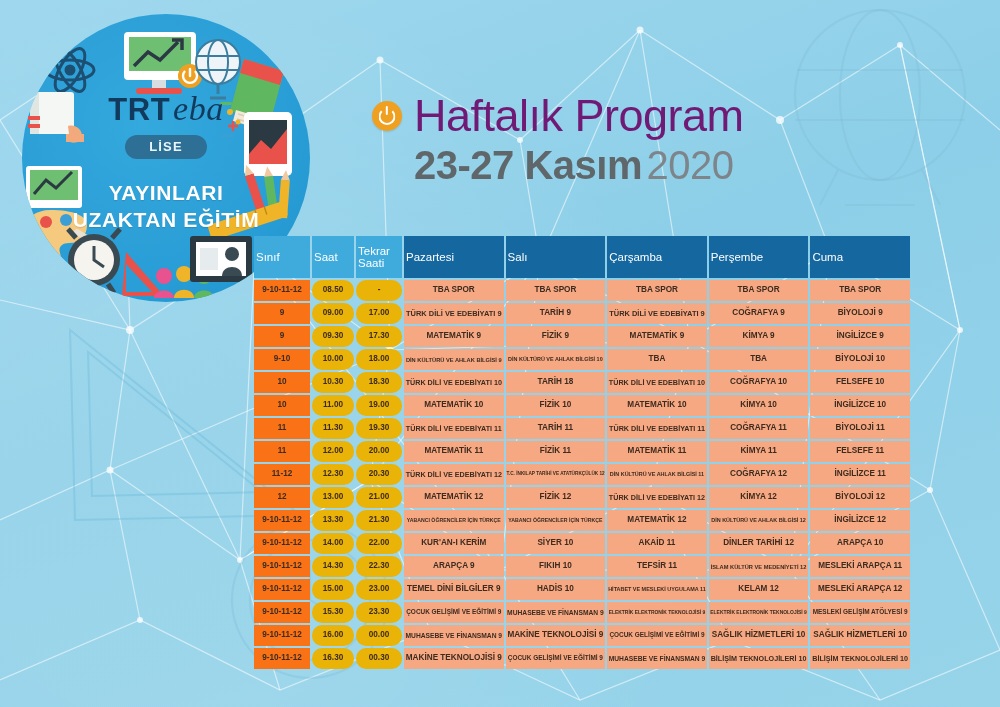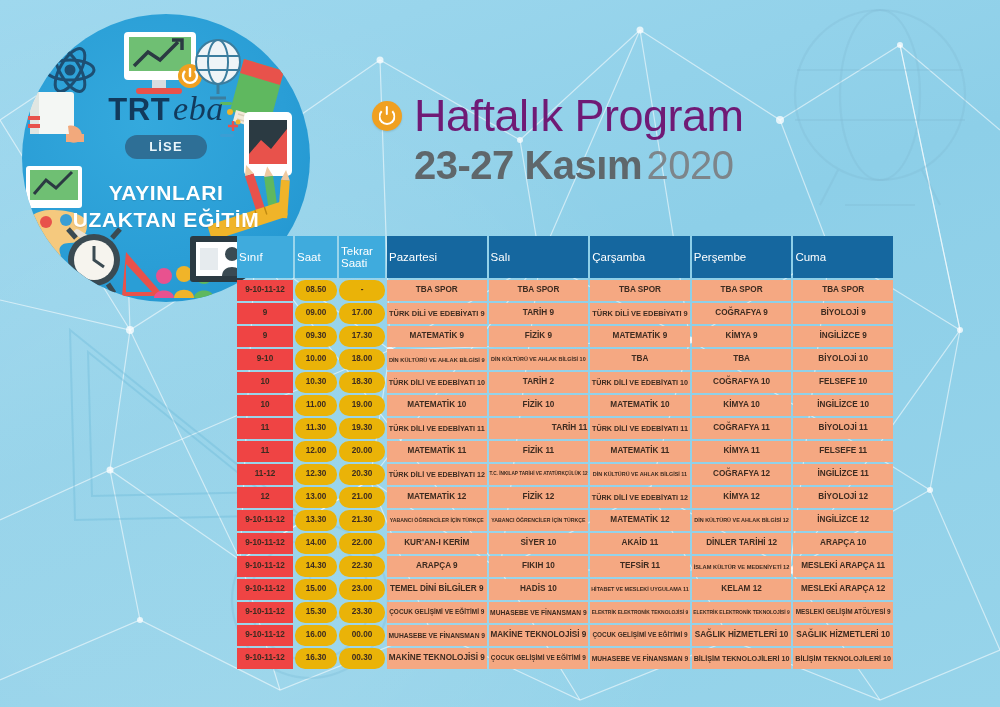--- a/index.html
+++ b/index.html
@@ -77,42 +77,42 @@
   .title-main {
     font-size: 45px; color: #701a75; font-weight: normal;
     line-height: 1.05; letter-spacing: -.5px;
   }
   .title-row2 { margin-top: 4px; margin-left: 42px; }
   .date-bold { font-size: 40px; font-weight: bold; color: #5f676b; letter-spacing: -.5px; }
   .date-year { font-size: 40px; font-weight: normal; color: #7d858a; letter-spacing: -.5px; }
 
   
   #schedule {
-    position: absolute; left: 235px; top: 234px;
+    position: absolute; left: 252px; top: 234px;
     width: 642px;
     border-collapse: separate;
     border-spacing: 2px;
     table-layout: fixed;
   }
   #schedule th {
     font-weight: normal; color: #ffffff;
     font-size: 11.5px; padding: 6px 2px; text-align: left;
     vertical-align: middle; height: 42px;
   }
   th.h-meta { background: #3fabdd; text-align: center; font-size: 11px; }
   th.h-day  { background: #15679f; padding-left: 10px; font-size: 12.5px; }
 
   #schedule td {
     font-size: 8.2px; font-weight: bold; text-align: center;
     color: #3d2b20; padding: 3px 1px; height: 21px;
     vertical-align: middle; line-height: 1.05;
     white-space: nowrap; overflow: hidden;
   }
   td.c-meta { background: #eab308; color: #4a3517; font-size: 10.5px; border-radius: 10px; }
-  td.c-cls  { background: #ef4444; color: #4a3517; font-size: 10.5px; }
+  td.c-cls  { background: #f97316; color: #4a3517; font-size: 10.5px; }
   td.c-day  { background: #f5a882; }
 
   col.w-class { width: 56px; }
   col.w-time  { width: 42px; }
   col.w-rep   { width: 46px; }
   col.w-day   { width: 99.6px; }
 </style>
 </head>
 <body>
 
@@ -403,41 +403,41 @@
         <td class="c-day" style="font-size: 5.45px;">DİN KÜLTÜRÜ VE AHLAK BİLGİSİ 10</td>
         <td class="c-day" style="font-size: 8.2px;">TBA</td>
         <td class="c-day" style="font-size: 8.2px;">TBA</td>
         <td class="c-day" style="font-size: 8.2px;">BİYOLOJİ 10</td>
       </tr>
       <tr>
         <td class="c-cls">10</td>
         <td class="c-meta">10.30</td>
         <td class="c-meta">18.30</td>
         <td class="c-day" style="font-size: 7.2px;">TÜRK DİLİ VE EDEBİYATI 10</td>
-        <td class="c-day" style="font-size: 8.2px;">TARİH 2</td>
+        <td class="c-day" style="font-size: 8.2px;">TARİH 18</td>
         <td class="c-day" style="font-size: 7.2px;">TÜRK DİLİ VE EDEBİYATI 10</td>
         <td class="c-day" style="font-size: 8.2px;">COĞRAFYA 10</td>
         <td class="c-day" style="font-size: 8.2px;">FELSEFE 10</td>
       </tr>
       <tr>
         <td class="c-cls">10</td>
         <td class="c-meta">11.00</td>
         <td class="c-meta">19.00</td>
         <td class="c-day" style="font-size: 8.2px;">MATEMATİK 10</td>
         <td class="c-day" style="font-size: 8.2px;">FİZİK 10</td>
         <td class="c-day" style="font-size: 8.2px;">MATEMATİK 10</td>
         <td class="c-day" style="font-size: 8.2px;">KİMYA 10</td>
         <td class="c-day" style="font-size: 8.2px;">İNGİLİZCE 10</td>
       </tr>
       <tr>
         <td class="c-cls">11</td>
         <td class="c-meta">11.30</td>
         <td class="c-meta">19.30</td>
         <td class="c-day" style="font-size: 7.2px;">TÜRK DİLİ VE EDEBİYATI 11</td>
-        <td class="c-day" style="font-size: 8.2px; text-align: right;">TARİH 11</td>
+        <td class="c-day" style="font-size: 8.2px;">TARİH 11</td>
         <td class="c-day" style="font-size: 7.2px;">TÜRK DİLİ VE EDEBİYATI 11</td>
         <td class="c-day" style="font-size: 8.2px;">COĞRAFYA 11</td>
         <td class="c-day" style="font-size: 8.2px;">BİYOLOJİ 11</td>
       </tr>
       <tr>
         <td class="c-cls">11</td>
         <td class="c-meta">12.00</td>
         <td class="c-meta">20.00</td>
         <td class="c-day" style="font-size: 8.2px;">MATEMATİK 11</td>
         <td class="c-day" style="font-size: 8.2px;">FİZİK 11</td>

